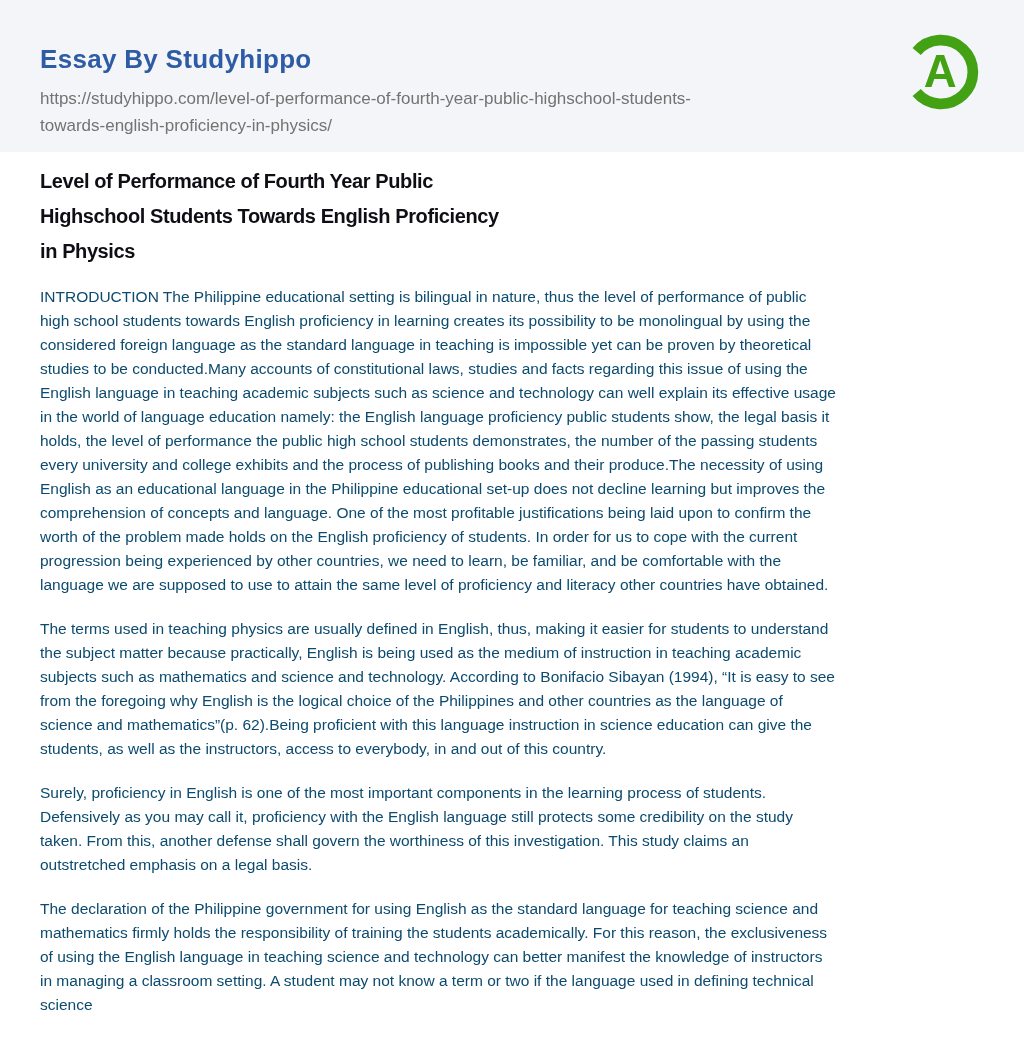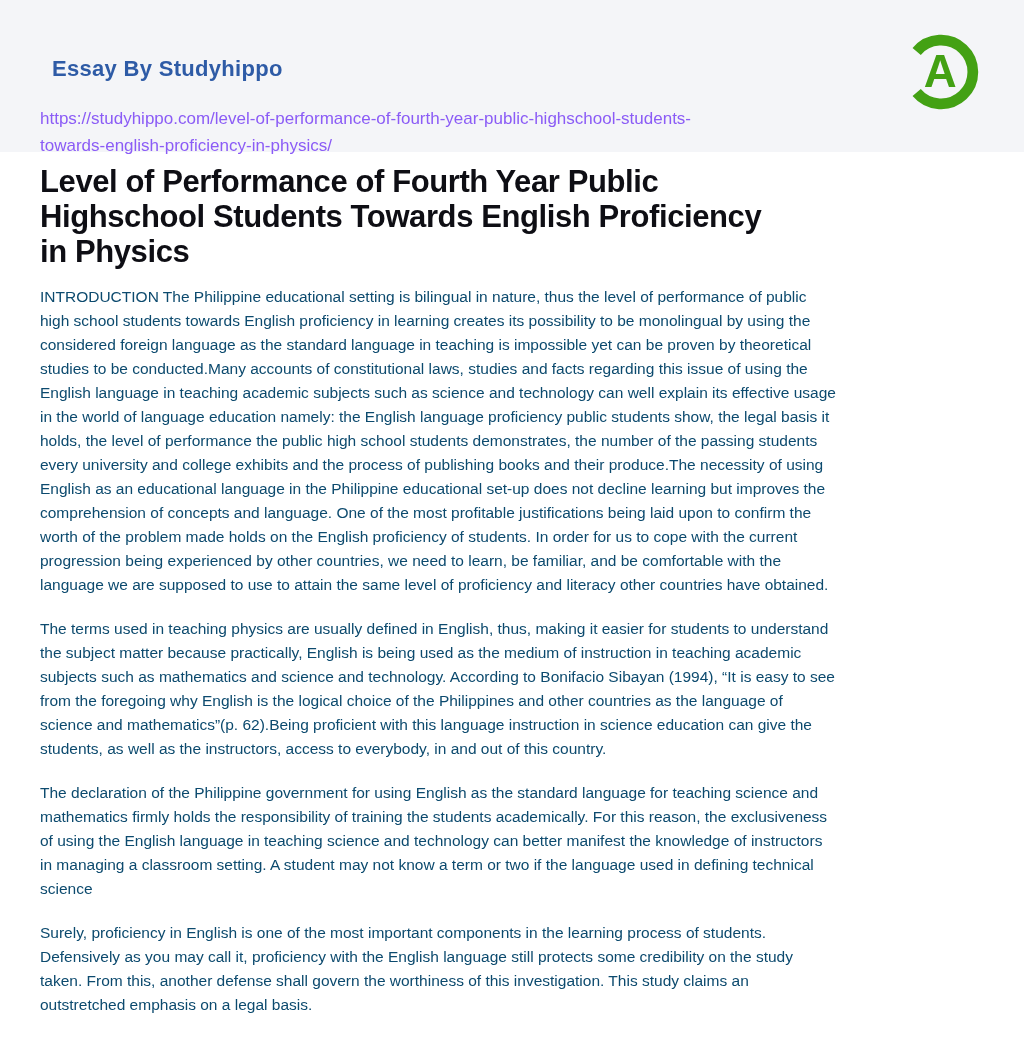--- a/index.html
+++ b/index.html
@@ -18,49 +18,49 @@
   .header {
     background: #f4f5f8;
     height: 152px;
     padding: 0 40px;
     display: flex;
     justify-content: space-between;
     align-items: flex-start;
   }
   .header-text { padding-top: 44px; }
   .site-title {
-    margin: 12px;
-    font-size: 22px;
+    margin: 0;
+    font-size: 26px;
     font-weight: 700;
     letter-spacing: 0.3px;
     color: #2e5ba6;
   }
   .essay-url {
     display: block;
-    margin-top: 23px;
+    margin-top: 10px;
     font-size: 17px;
     line-height: 27px;
-    color: #8b5cf6;
+    color: #737373;
     text-decoration: none;
     white-space: pre-line;
     cursor: pointer;
   }
   .logo {
     margin-top: 29px;
     width: 86px;
     height: 86px;
     flex: 0 0 auto;
   }
   .logo svg { display: block; width: 86px; height: 86px; }
 
   
   .article { padding: 0 40px; }
   .essay-title {
     margin: 12px 0 16px 0;
-    font-size: 31px;
+    font-size: 20px;
     line-height: 35px;
     font-weight: 700;
     letter-spacing: -0.4px;
     color: #0e0e14;
     white-space: pre-line;
   }
   .essay-paragraph {
     margin: 0 0 20px 0;
     max-width: 944px;
     font-size: 15.5px;
@@ -107,25 +107,25 @@
 progression being experienced by other countries, we need to learn, be familiar, and be comfortable with the
 language we are supposed to use to attain the same level of proficiency and literacy other countries have obtained.</p>
 
     <p class="essay-paragraph">The terms used in teaching physics are usually defined in English, thus, making it easier for students to understand
 the subject matter because practically, English is being used as the medium of instruction in teaching academic
 subjects such as mathematics and science and technology. According to Bonifacio Sibayan (1994), “It is easy to see
 from the foregoing why English is the logical choice of the Philippines and other countries as the language of
 science and mathematics”(p. 62).Being proficient with this language instruction in science education can give the
 students, as well as the instructors, access to everybody, in and out of this country.</p>
 
+    <p class="essay-paragraph">Surely, proficiency in English is one of the most important components in the learning process of students.
+Defensively as you may call it, proficiency with the English language still protects some credibility on the study
+taken. From this, another defense shall govern the worthiness of this investigation. This study claims an
+outstretched emphasis on a legal basis.</p>
+
     <p class="essay-paragraph">The declaration of the Philippine government for using English as the standard language for teaching science and
 mathematics firmly holds the responsibility of training the students academically. For this reason, the exclusiveness
 of using the English language in teaching science and technology can better manifest the knowledge of instructors
 in managing a classroom setting. A student may not know a term or two if the language used in defining technical
 science</p>
-
-    <p class="essay-paragraph">Surely, proficiency in English is one of the most important components in the learning process of students.
-Defensively as you may call it, proficiency with the English language still protects some credibility on the study
-taken. From this, another defense shall govern the worthiness of this investigation. This study claims an
-outstretched emphasis on a legal basis.</p>
   </main>
 
 </div>
 
 </body></html>

